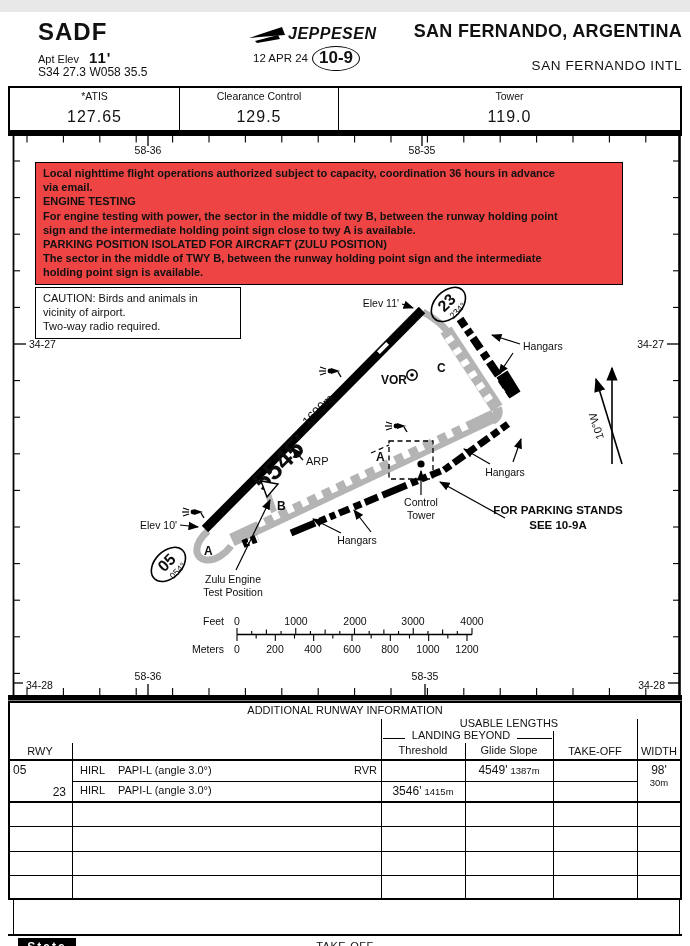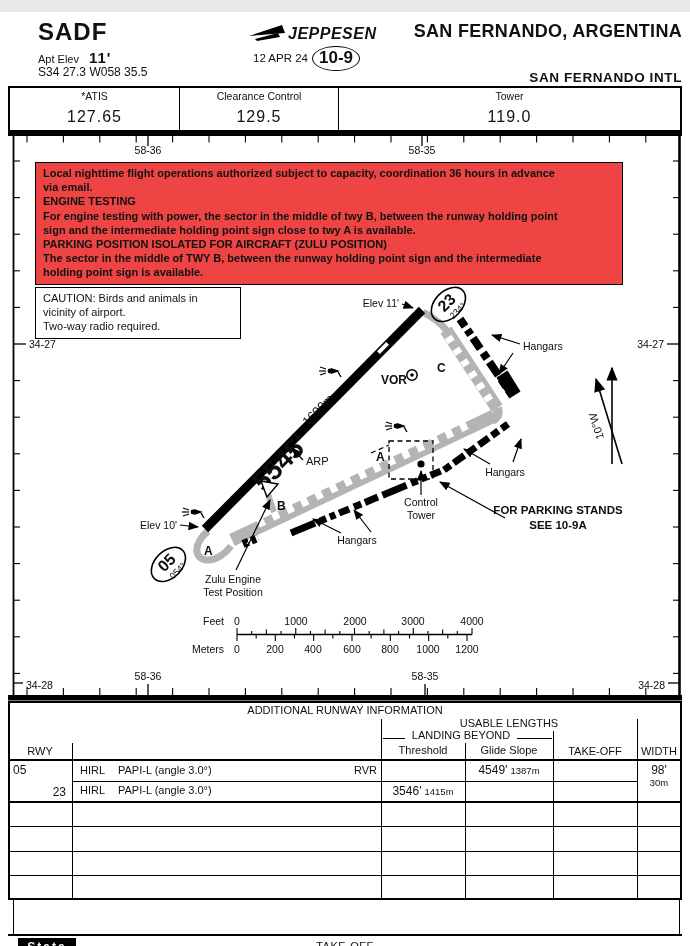--- a/index.html
+++ b/index.html
@@ -5,27 +5,27 @@
   html,body{margin:0;padding:0;background:#e8e8e8;}
   .page{position:relative;width:690px;height:946px;background:#ffffff;
         font-family:"Liberation Sans",sans-serif;color:#111;overflow:hidden;margin:12px auto;}
   .abs{position:absolute;}
   .ink{background:#000;}
   
   .icao{left:38px;top:6px;font-size:24px;font-weight:bold;letter-spacing:1px;}
   .aptelev{left:38px;top:37px;font-size:11px;}
   .aptelev b{font-size:15px;margin-left:10px;letter-spacing:1px;}
   .coords{left:38px;top:53px;font-size:12px;}
-  .logo{left:248px;top:13px;display:flex;align-items:flex-start;}
+  .logo{left:248px;top:13px;display:flex;align-items:flex-end;}
   .logo .word{font-size:16px;font-weight:bold;font-style:italic;letter-spacing:.5px;margin-left:2px;}
   .date{left:253px;top:40px;font-size:11.5px;}
   .index{left:312px;top:34px;border:1.7px solid #000;border-radius:50%;
          padding:1px 6px 2px;font-size:17px;font-weight:bold;}
   .city{right:8px;top:9px;font-size:18px;font-weight:bold;text-align:left;letter-spacing:.3px;}
-  .apt{right:8px;top:58px;font-size:13.5px;font-weight:bold;text-align:right;letter-spacing:.6px;}
+  .apt{right:8px;top:46px;font-size:13.5px;font-weight:normal;text-align:right;letter-spacing:.6px;}
   
   .freqs{left:8px;top:74px;width:674px;height:50px;border:2px solid #000;
          box-sizing:border-box;display:flex;}
   .fcell{height:100%;box-sizing:border-box;border-right:1.6px solid #000;
          display:flex;flex-direction:column;align-items:center;}
   .fcell:last-child{border-right:none;}
   .flabel{font-size:10.5px;margin-top:2px;}
   .fvalue{font-size:16px;letter-spacing:1px;margin-top:6px;}
   
   .notes{left:35px;top:150px;width:588px;border:1.6px solid #000;background:#ef4444;

